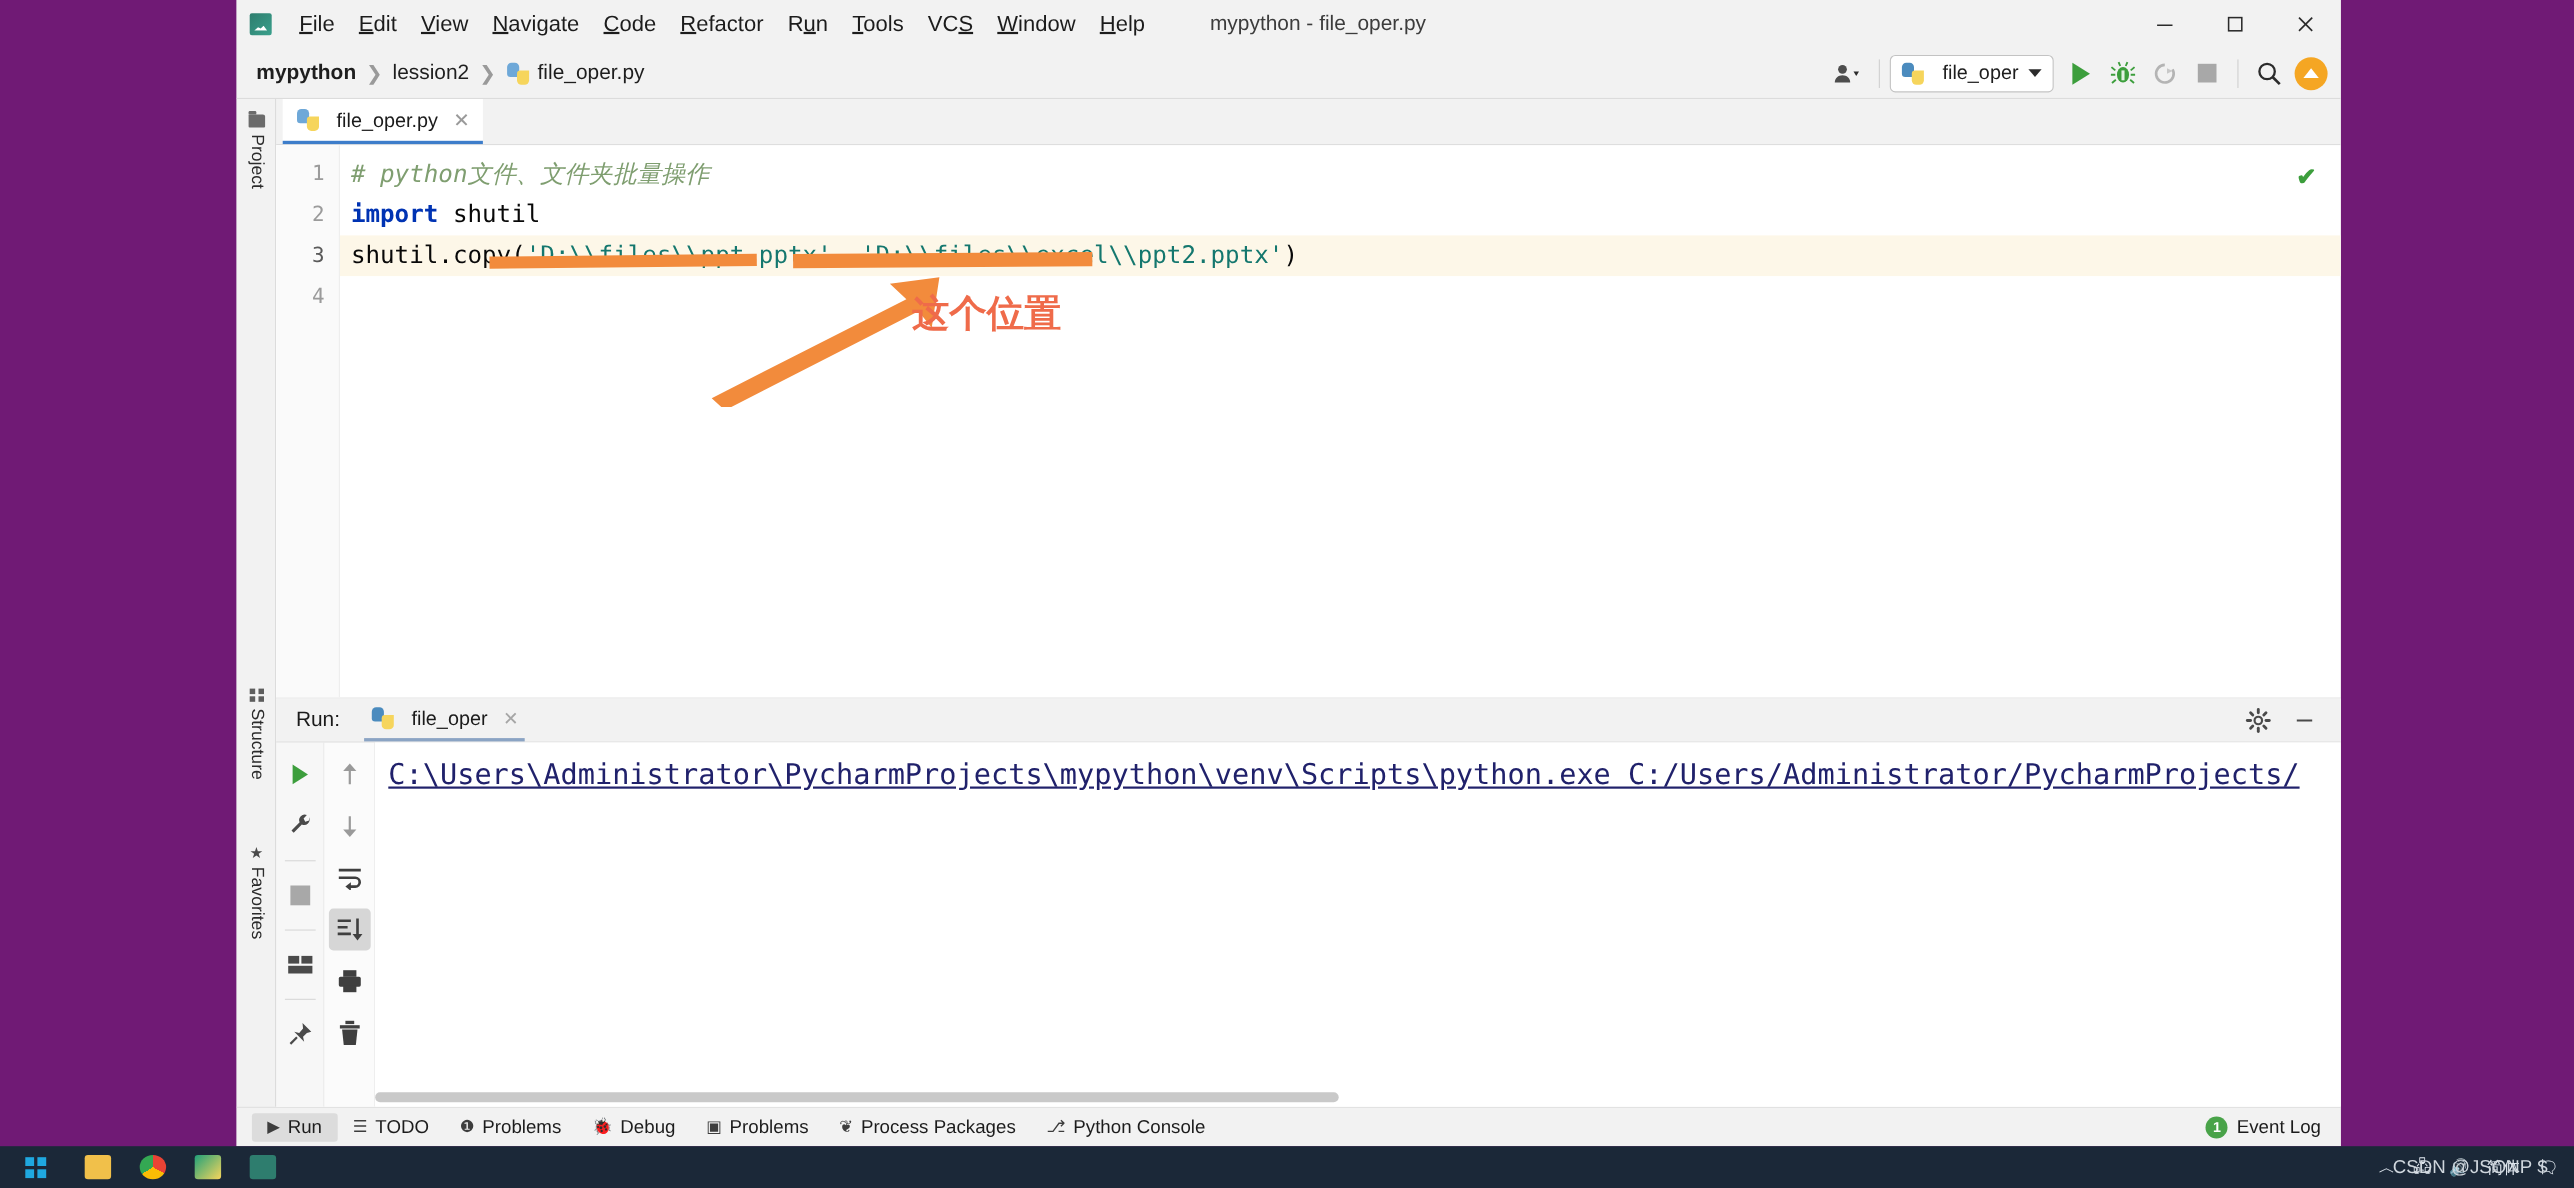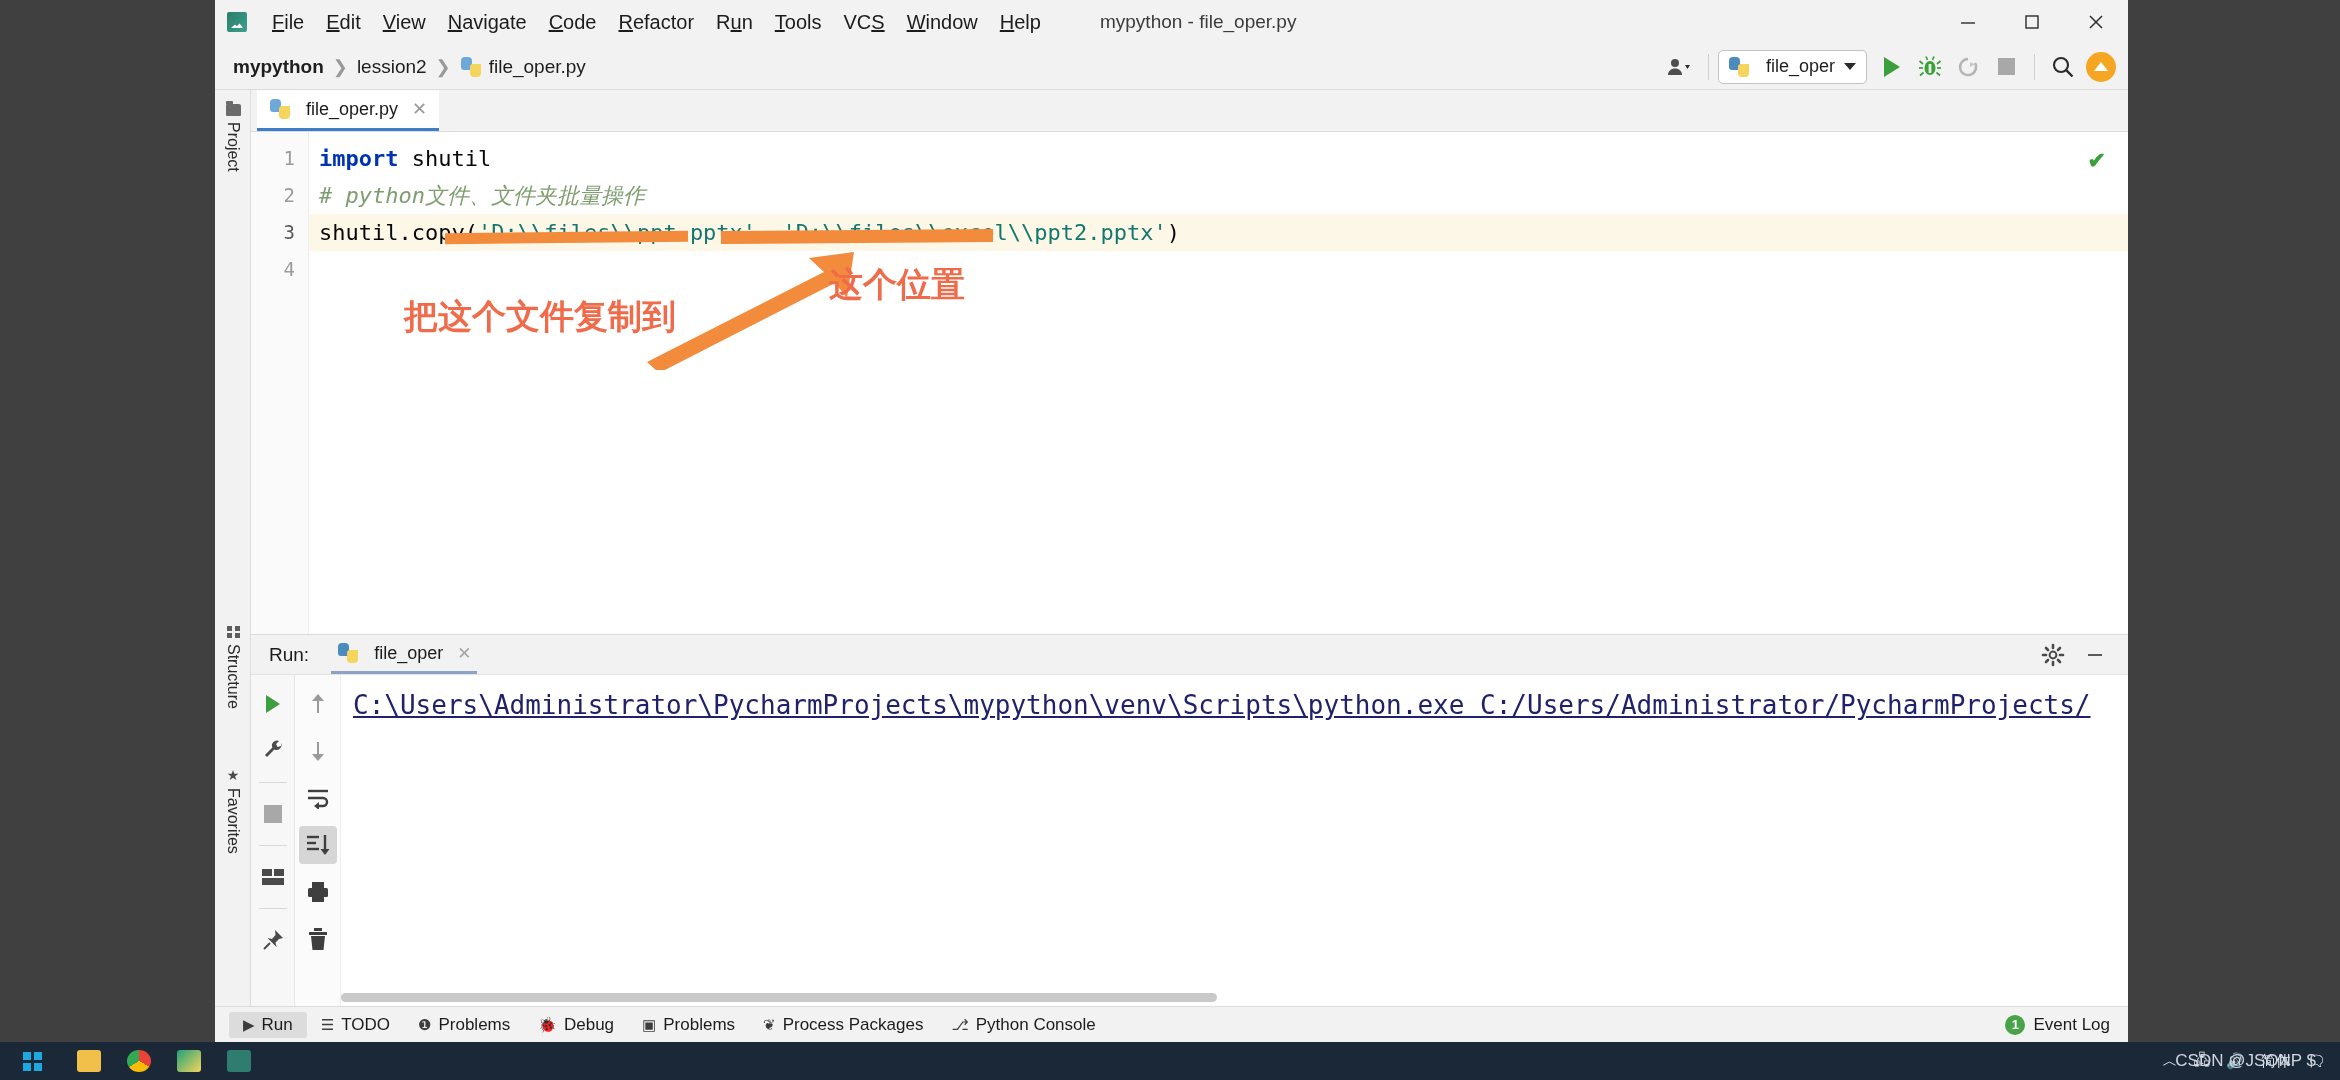--- a/index.html
+++ b/index.html
@@ -1,20 +1,20 @@
 <!DOCTYPE html>
 <html><head>
 <meta charset="utf-8">
 <style>
   * { box-sizing: border-box; margin:0; padding:0; }
   html,body{ width:2340px; height:1080px; overflow:hidden; background:#000; }
   body{ font-family:"Liberation Sans", sans-serif; }
 
   
-  #screen{ position:relative; width:2340px; height:1080px; background:#404040; }
+  #screen{ position:relative; width:2340px; height:1080px; background:#701a75; }
 
   
   #ide{
     position:absolute; left:215px; top:0; width:1913px; height:1042px;
     background:#f2f2f2; overflow:hidden;
   }
 
   
   .menubar{
     height:44px; background:#f2f2f2; display:flex; align-items:center;
@@ -357,34 +357,33 @@
 
         <div class="codearea">
           <div class="gutter">
             <div class="ln">1</div>
             <div class="ln">2</div>
             <div class="ln cur">3</div>
             <div class="ln">4</div>
           </div>
 
           <div class="codelines">
+            <div class="cline"><span class="tok-com"># python文件、文件夹批量操作</span></div>
             <div class="cline"><span class="tok-kw">import</span><span class="tok-plain"> shutil</span></div>
-            <div class="cline"><span class="tok-com"># python文件、文件夹批量操作</span></div>
             <div class="cline hl"><span class="tok-plain">shutil.copy(</span><span class="tok-str">'D:\\files\\ppt.pptx'</span><span class="tok-plain">, </span><span class="tok-str">'D:\\files\\excel\\ppt2.pptx'</span><span class="tok-plain">)</span></div>
             <div class="cline">&nbsp;</div>
 
             <div class="anno">
               <div class="hl-bar" style="left:136px; top:100px; width:243px; height:11px; transform:rotate(-0.6deg);"></div>
               <div class="hl-bar" style="left:412px; top:98px; width:272px; height:13px; transform:rotate(-0.4deg);"></div>
 
               <svg class="arrow-svg" style="position:absolute; left:330px; top:118px;" width="230" height="120" viewBox="0 0 230 120">
                 <path d="M8 112 L185 22 L170 8 L215 2 L208 48 L196 33 L20 123 Z" fill="#f28b3c"></path>
               </svg>
 
-              <div class="anno-txt" style="left:95px; top:162px;">把这个文件复制到</div>
               <div class="anno-txt" style="left:520px; top:130px;">这个位置</div>
             </div>
           </div>
 
           <div class="check-mark">✔</div>
         </div>
 
         <div class="runwin">
           <div class="runhead">
             <span class="lbl">Run:</span>

